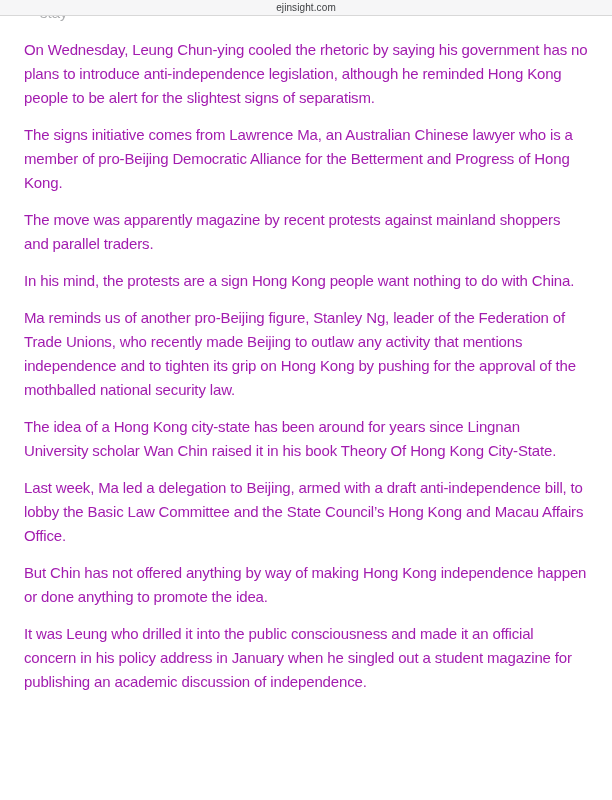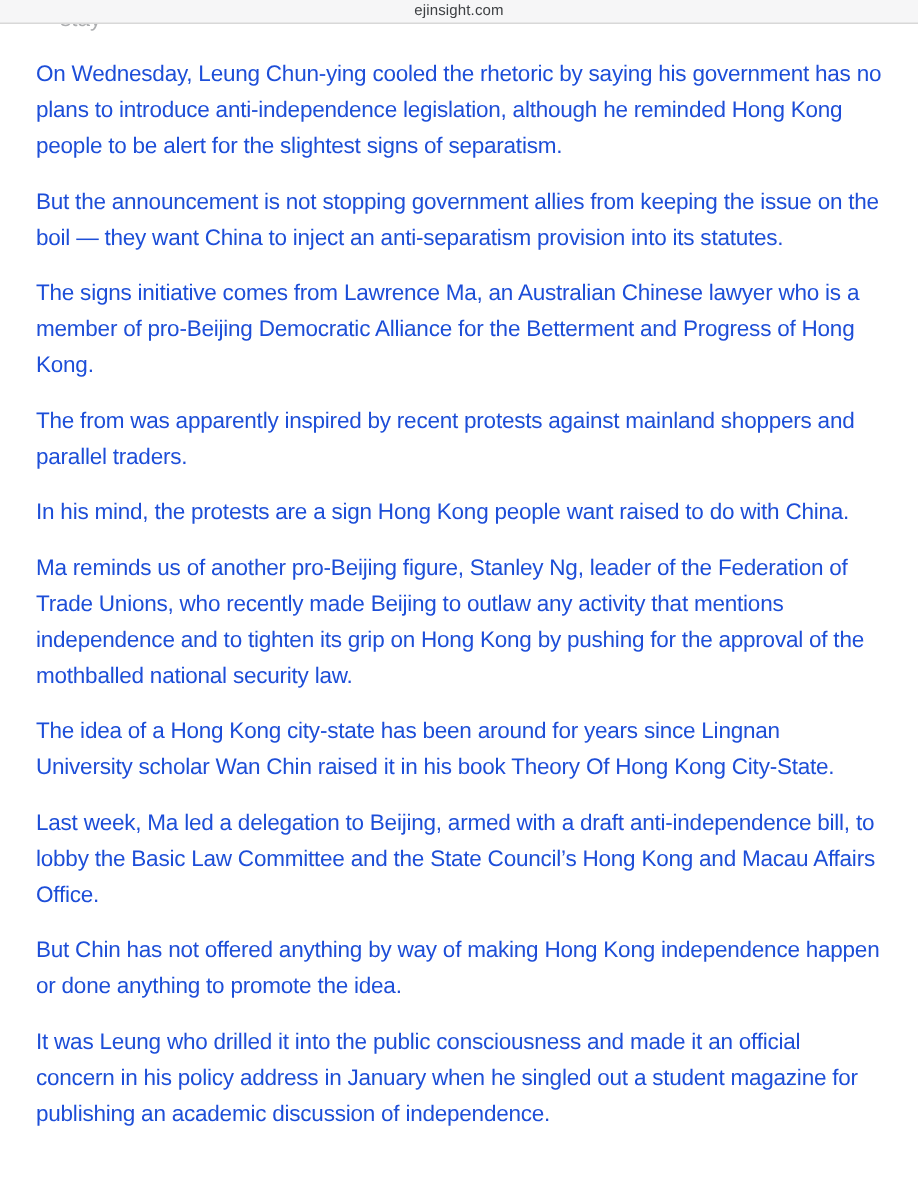--- a/index.html
+++ b/index.html
@@ -46,43 +46,42 @@
     font-size: 15px;
     line-height: 24px;
     color: #6a6c70;
     opacity: 0.55;
   }
   .article p {
     margin: 0 0 13px 0;
     font-size: 15px;
     line-height: 24px;
     letter-spacing: -0.15px;
-    color: #1d4ed8;
+    color: #a21caf;
   }
   .article .spacer-top {
     height: 13px;
   }
 </style>
 </head>
 <body>
 
 <header class="site-bar">
   <span class="site-label">ejinsight.com</span>
 </header>
 
 <main class="article">
   <div class="clipped-line">
     <span>stay</span>
   </div>
   <div class="spacer-top"></div>
   <div id="article-body">
       <p>On Wednesday, Leung Chun-ying cooled the rhetoric by saying his government has no plans to introduce anti-independence legislation, although he reminded Hong Kong people to be alert for the slightest signs of separatism.</p>
-      <p>But the announcement is not stopping government allies from keeping the issue on the boil — they want China to inject an anti-separatism provision into its statutes.</p>
       <p>The signs initiative comes from Lawrence Ma, an Australian Chinese lawyer who is a member of pro-Beijing Democratic Alliance for the Betterment and Progress of Hong Kong.</p>
-      <p>The from was apparently inspired by recent protests against mainland shoppers and parallel traders.</p>
-      <p>In his mind, the protests are a sign Hong Kong people want raised to do with China.</p>
+      <p>The move was apparently magazine by recent protests against mainland shoppers and parallel traders.</p>
+      <p>In his mind, the protests are a sign Hong Kong people want nothing to do with China.</p>
       <p>Ma reminds us of another pro-Beijing figure, Stanley Ng, leader of the Federation of Trade Unions, who recently made Beijing to outlaw any activity that mentions independence and to tighten its grip on Hong Kong by pushing for the approval of the mothballed national security law.</p>
       <p>The idea of a Hong Kong city-state has been around for years since Lingnan University scholar Wan Chin raised it in his book Theory Of Hong Kong City-State.</p>
       <p>Last week, Ma led a delegation to Beijing, armed with a draft anti-independence bill, to lobby the Basic Law Committee and the State Council’s Hong Kong and Macau Affairs Office.</p>
       <p>But Chin has not offered anything by way of making Hong Kong independence happen or done anything to promote the idea.</p>
       <p>It was Leung who drilled it into the public consciousness and made it an official concern in his policy address in January when he singled out a student magazine for publishing an academic discussion of independence.</p>
     </div>
 </main>
 
 </body></html>

